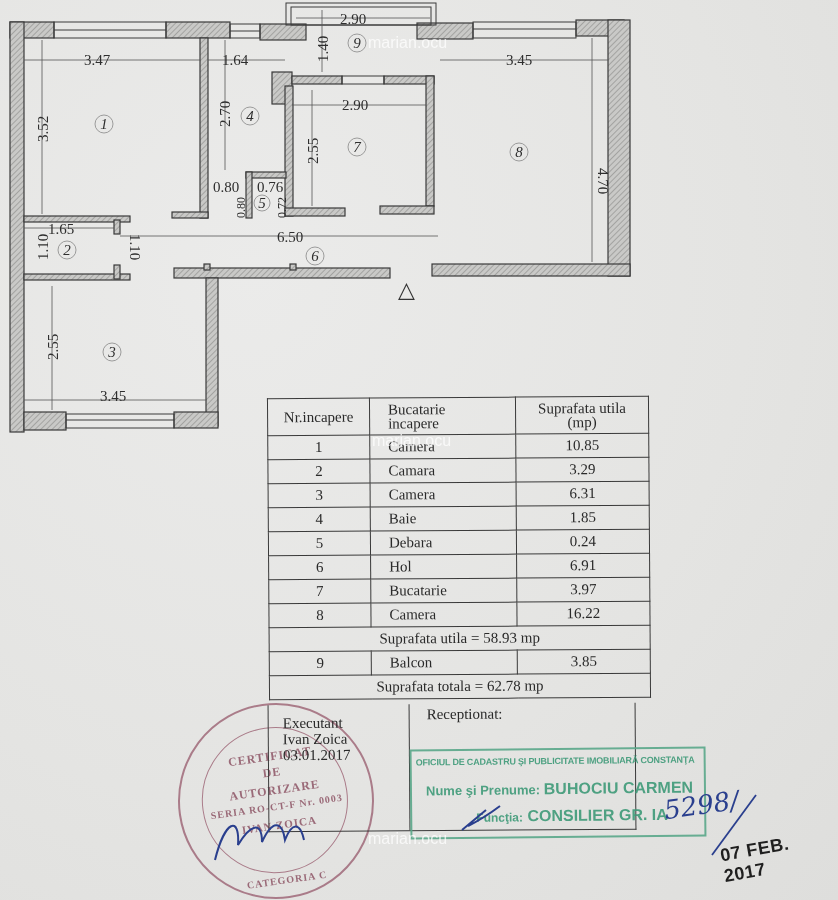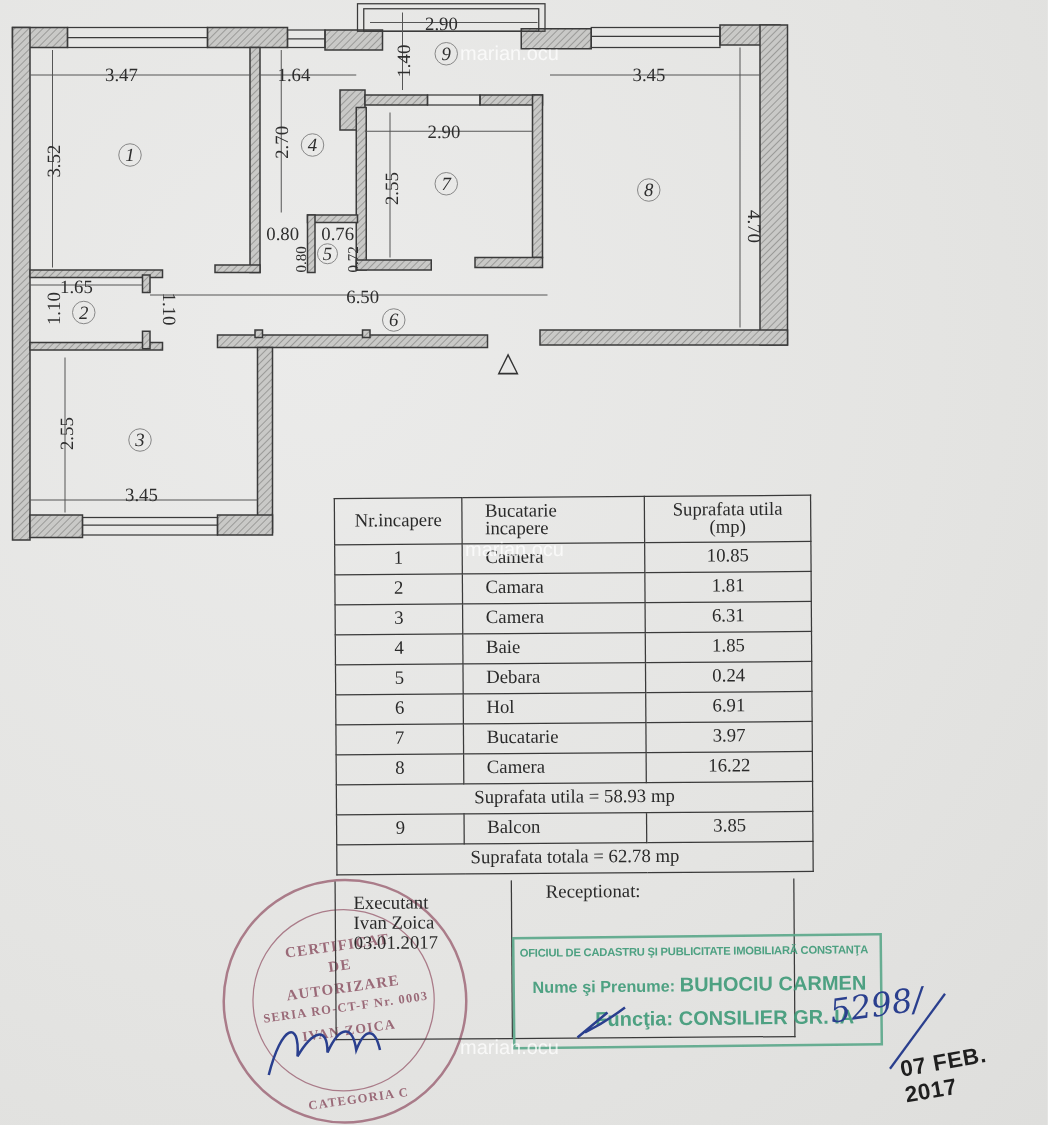--- a/index.html
+++ b/index.html
@@ -35,21 +35,21 @@
   .c3 { width: 132px; }
   .sumrow td { height: 22px; }
 
   .sign-box {
     position: absolute; left: 268px; top: 704px; width: 366px; height: 126px;
     border: 1.5px solid #3a3a3a; border-top: none;
     transform: rotate(-0.4deg);
   }
   .sign-divider { position: absolute; left: 140px; top: 0; width: 0; height: 126px; border-left: 1.5px solid #3a3a3a; }
   .exec { position: absolute; left: 14px; top: 10px; font-size: 15px; line-height: 16px; }
-  .recept { position: absolute; left: 168px; top: 2px; font-size: 15px; }
+  .recept { position: absolute; left: 158px; top: 2px; font-size: 15px; }
 
   .green-stamp {
     position: absolute; left: 410px; top: 748px; width: 292px; height: 86px;
     border: 2px solid #5aa88a; border-left-width: 2px;
     color: #3e9a78; font-family: "Liberation Sans", sans-serif; font-weight: bold;
     transform: rotate(-0.6deg); opacity: 0.9;
   }
   .gs-line1 { position: absolute; left: 4px; top: 6px; font-size: 9px; letter-spacing: -0.2px; white-space: nowrap; }
   .gs-line2 { position: absolute; left: 14px; top: 30px; font-size: 13px; white-space: nowrap; }
   .gs-line2 b { font-size: 16px; }
@@ -227,21 +227,21 @@
     </th>
   </tr>
   <tr>
         <td class="c1">1</td>
         <td class="c2">Camera</td>
         <td class="c3">10.85</td>
       </tr>
   <tr>
         <td class="c1">2</td>
         <td class="c2">Camara</td>
-        <td class="c3">1.81</td>
+        <td class="c3">3.29</td>
       </tr>
   <tr>
         <td class="c1">3</td>
         <td class="c2">Camera</td>
         <td class="c3">6.31</td>
       </tr>
   <tr>
         <td class="c1">4</td>
         <td class="c2">Baie</td>
         <td class="c3">1.85</td>
@@ -300,21 +300,21 @@
   <div class="recept">Receptionat:</div>
 </div>
 
 <div class="green-stamp">
   <div class="gs-line1">OFICIUL DE CADASTRU ŞI PUBLICITATE IMOBILIARĂ CONSTANŢA</div>
   <div class="gs-line2">
     <span>Nume şi Prenume:</span>
     <b>BUHOCIU CARMEN</b>
   </div>
   <div class="gs-line3">
-    <span style="font-size:16px">Funcţia:</span>
+    <span style="font-size:12px">Funcţia:</span>
     <span>CONSILIER GR. IA</span>
   </div>
 </div>
 
 <svg style="position:absolute;left:0;top:0" width="838" height="900">
   <path d="M215 860 C225 820, 240 815, 238 845 C250 825, 262 820, 262 842 C272 820, 282 820, 285 840 C292 822, 300 822, 304 840" stroke="#2a3f8e" stroke-width="2" fill="none"></path>
   <path d="M462 830 L486 810 M468 826 C480 820, 492 812, 500 806" stroke="#2a3f8e" stroke-width="2" fill="none"></path>
   <line x1="712" y1="855" x2="756" y2="795" stroke="#2a3f8e" stroke-width="1.8"></line>
 </svg>
 

